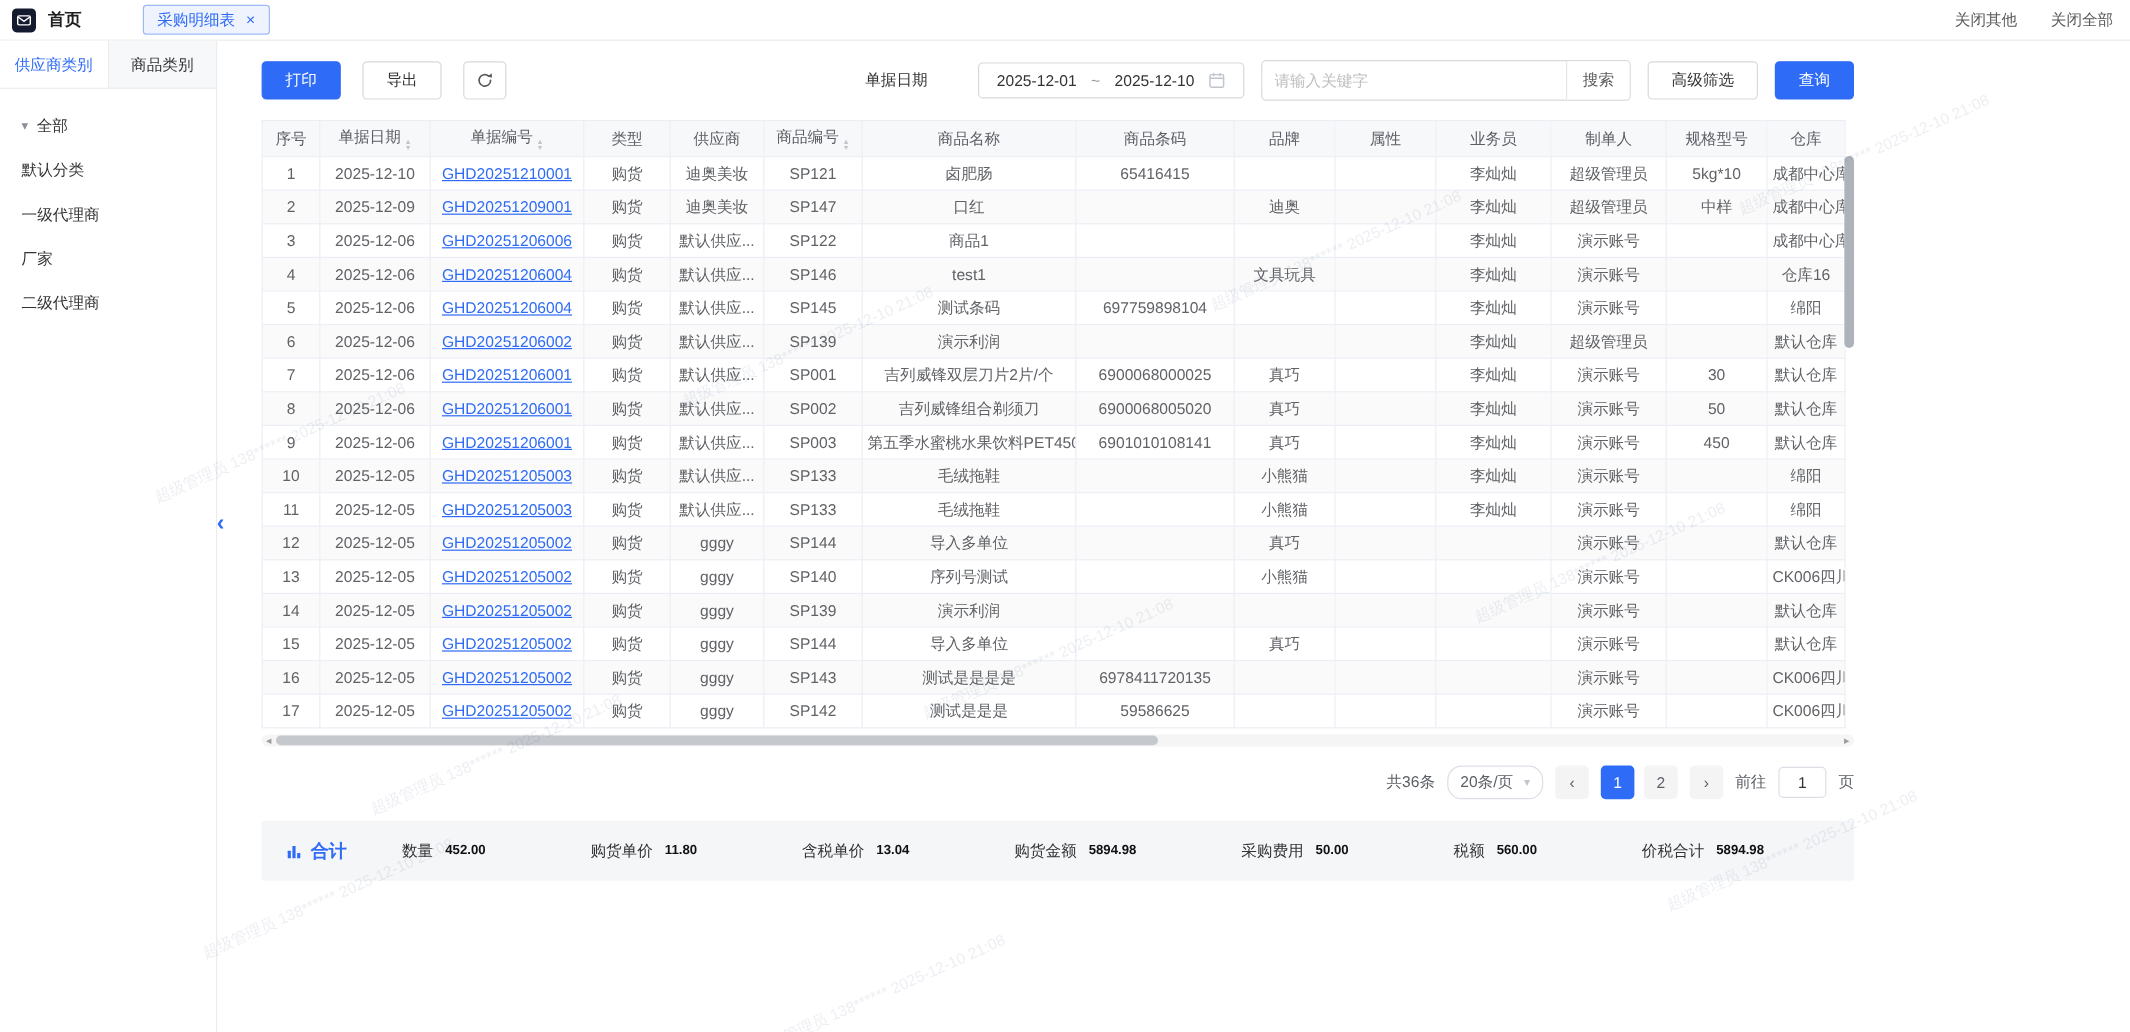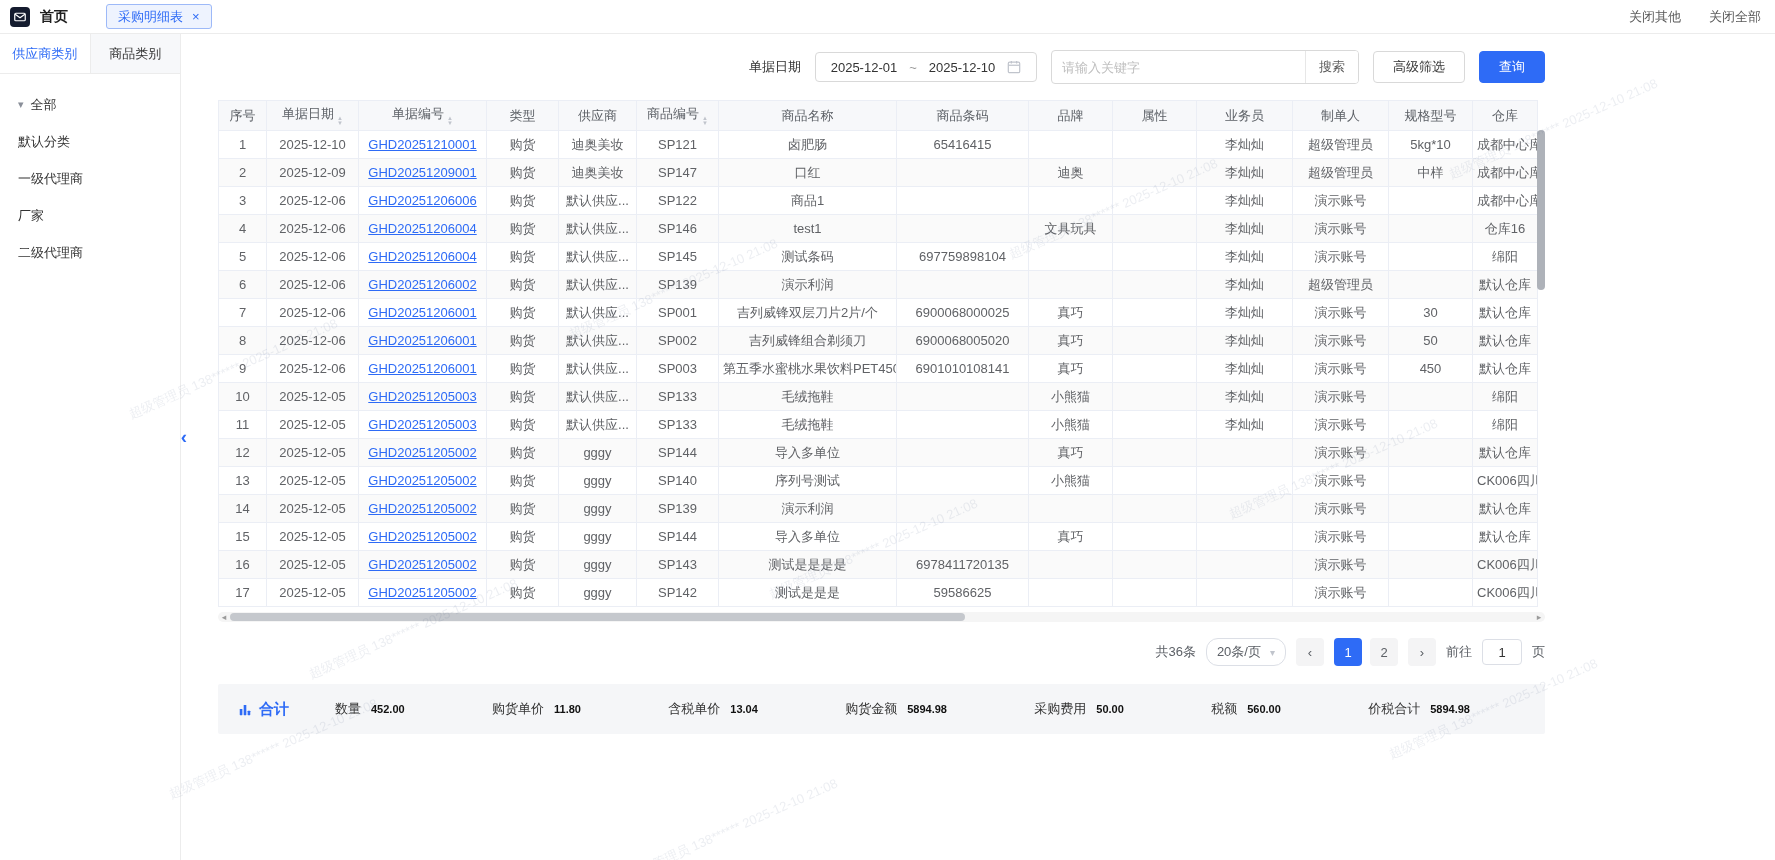--- a/index.html
+++ b/index.html
@@ -12,21 +12,21 @@
   .app{ position:relative; width:100%; height:100%; }
 
   
   .topbar{ height:34px; display:flex; align-items:center; gap:10px;
     padding:0 14px 0 10px; border-bottom:1px solid #ececec; }
   .logo{ width:20px; height:20px; border-radius:4px; background:#141b2e;
     display:flex; align-items:center; justify-content:center; flex:none; }
   .home{ font-size:14px; font-weight:700; color:#1f1f1f; margin-right:28px; cursor:pointer; }
   .tab{ display:flex; align-items:center; gap:9px; height:25px; padding:0 11px;
     border:1px solid #9db9f8; background:#eef3fe; color:var(--accent);
-    border-radius:3px; cursor:pointer; }
+    border-radius:3px; cursor:pointer;margin-left:13px; }
   .tab-close{ font-size:13px; line-height:1; cursor:pointer; }
   .topbar-right{ margin-left:auto; display:flex; gap:28px; color:#595959; }
   .topbar-right span{ cursor:pointer; }
 
   
   .layout{ display:flex; height:826px; }
   .sidebar{ width:181px; flex:none; border-right:1px solid #ececec; position:relative; background:#fff; }
   .side-tabs{ display:flex; height:40px; background:#f7f8fa; border-bottom:1px solid #ececec; }
   .side-tab{ flex:1; display:flex; align-items:center; justify-content:center;
     color:#333; cursor:pointer; border-right:1px solid #ececec; }
@@ -45,21 +45,21 @@
   .toolbar{ width:1327px; display:flex; align-items:center; margin-bottom:16px; }
   .toolbar-left{ display:flex; align-items:center; gap:18px; }
   .btn{ height:32px; padding:0 19px; border:1px solid #d9d9d9; background:#fff;
     color:#333; font-size:13px; border-radius:4px; cursor:pointer; font-family:inherit; }
   .btn.primary{ background:var(--accent); border-color:var(--accent); color:#fff; }
   .icon-btn{ width:36px; padding:0; display:flex; align-items:center; justify-content:center; }
   .toolbar-right{ margin-left:auto; display:flex; align-items:center; gap:14px; }
   .date-label{ color:#333; }
   .date-input{ display:flex; align-items:center; justify-content:center; gap:12px;
     width:222px; height:30px; border:1px solid #d9d9d9; border-radius:4px;
-    color:#333; cursor:pointer; padding:0 9px; }
+    color:#333; cursor:pointer; padding:0 9px;margin-left:28px; }
   .date-input .sep{ color:#999; }
   .input-group{ display:flex; align-items:center; width:308px; height:34px;
     border:1px solid #d9d9d9; border-radius:4px; overflow:hidden; background:#fff; }
   .input-group input{ flex:1; min-width:0; border:none; outline:none; padding:0 10px;
     font-size:13px; font-family:inherit; color:#333; }
   .input-group input::placeholder{ color:#bfbfbf; }
   .suffix-btn{ height:100%; padding:0 13px; border:none; border-left:1px solid #e7e7e7;
     background:#fff; color:#595959; font-size:13px; cursor:pointer; font-family:inherit; }
 
   
@@ -157,20 +157,30 @@
           <li class="tree-item">
             <span>二级代理商</span>
           </li>
         </ul>
       <div class="collapse-handle">‹</div>
     </aside>
 
     <main class="main">
 
       <div class="toolbar">
+        <div class="toolbar-left">
+          <button class="btn primary">打印</button>
+          <button class="btn">导出</button>
+          <button class="btn icon-btn">
+            <svg width="14" height="14" viewBox="0 0 16 16">
+                <path d="M13.5 8a5.5 5.5 0 1 1-1.8-4.07" fill="none" stroke="#595959" stroke-width="1.6" stroke-linecap="round"></path>
+                <polygon points="14.6,1.2 14.8,5.4 10.7,4.3" fill="#595959"></polygon>
+              </svg>
+          </button>
+        </div>
         <div class="toolbar-right">
           <span class="date-label">单据日期</span>
           <div class="date-input">
             <span>2025-12-01</span>
             <span class="sep">~</span>
             <span>2025-12-10</span>
             <svg width="14" height="14" viewBox="0 0 16 16">
                 <rect x="1.5" y="2.5" width="13" height="12" rx="1.5" fill="none" stroke="#c0c4cc" stroke-width="1.4"></rect>
                 <line x1="1.5" y1="6" x2="14.5" y2="6" stroke="#c0c4cc" stroke-width="1.4"></line>
                 <line x1="5" y1="1" x2="5" y2="4" stroke="#c0c4cc" stroke-width="1.4"></line>

